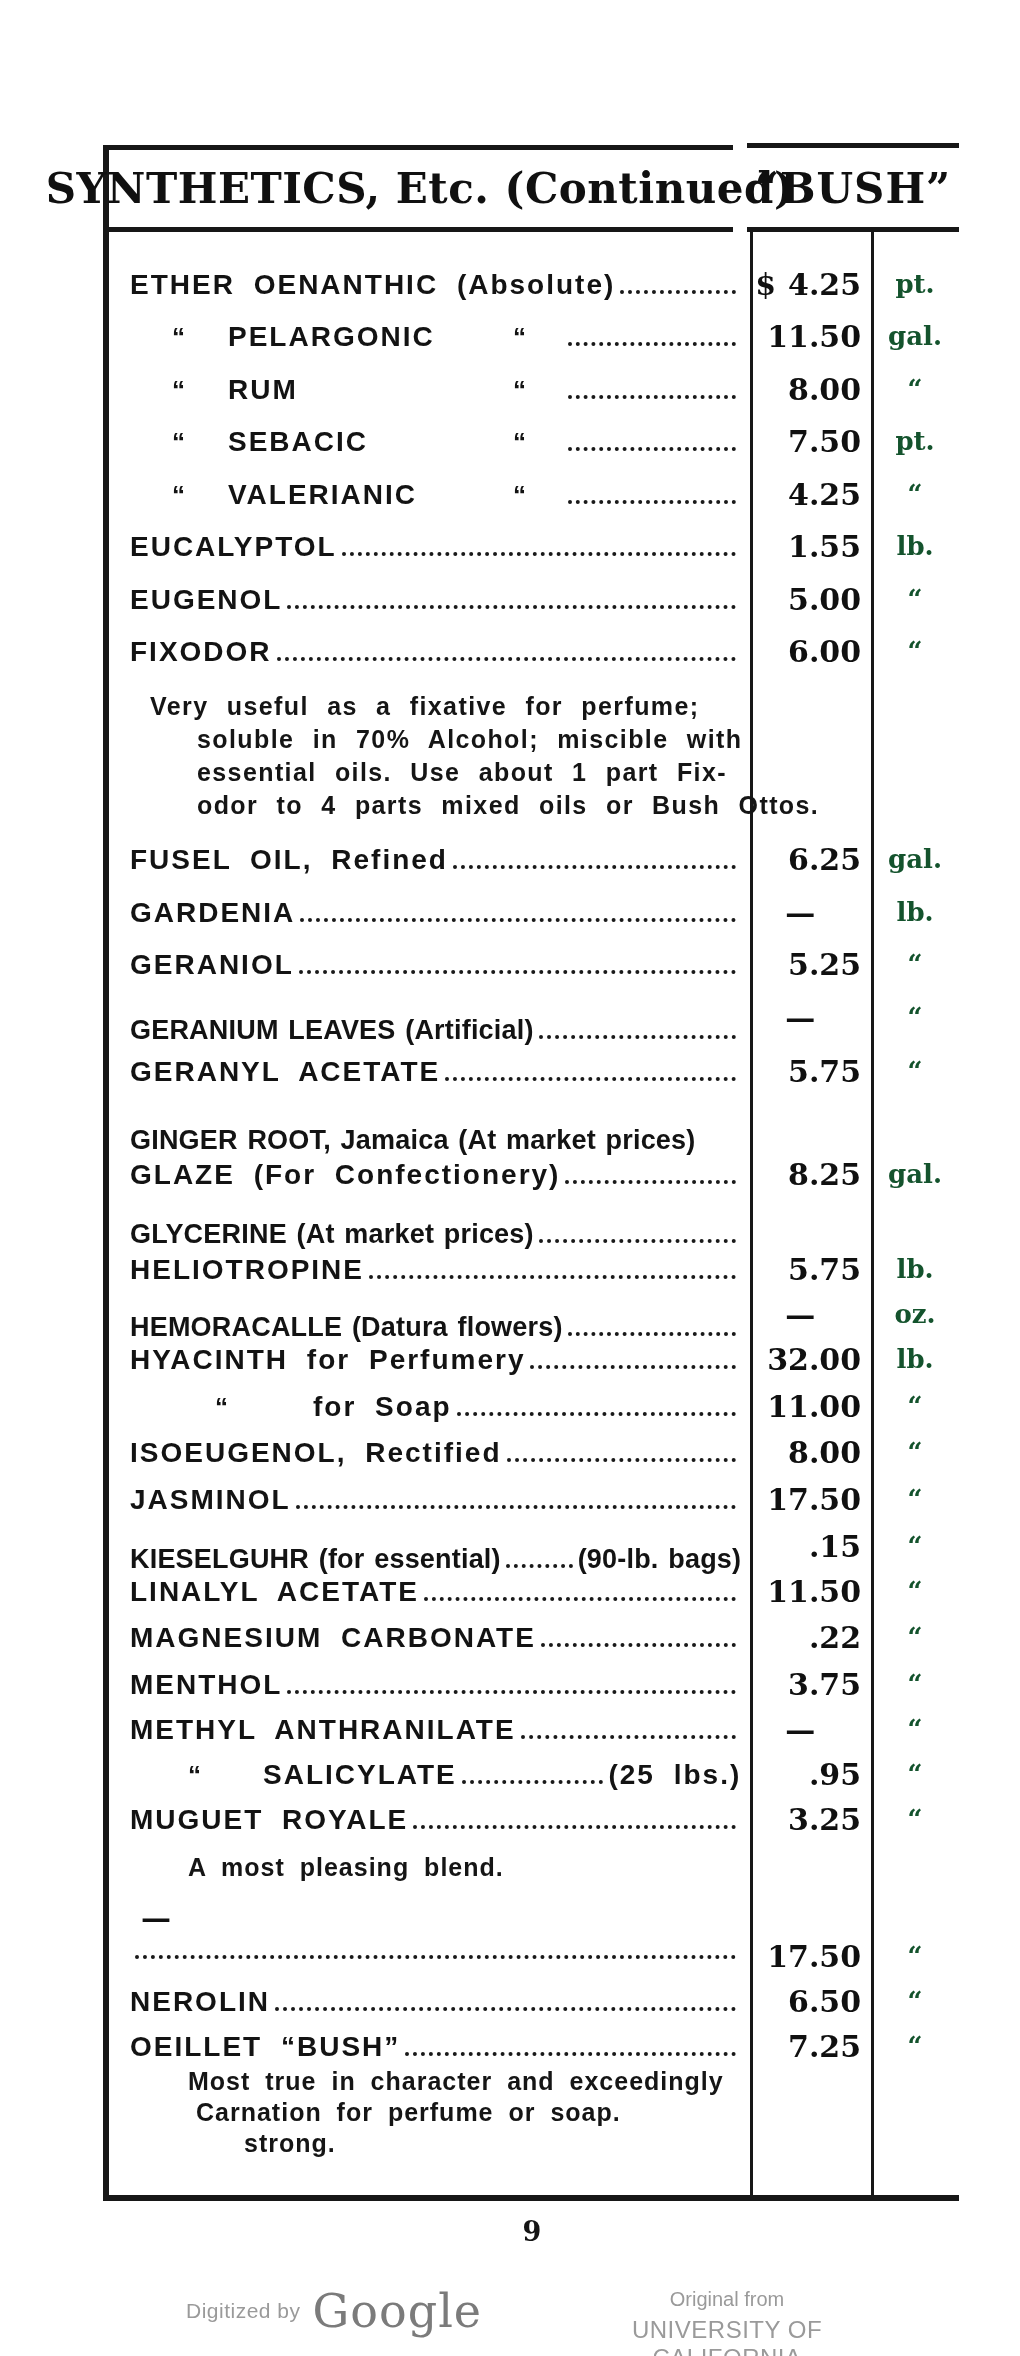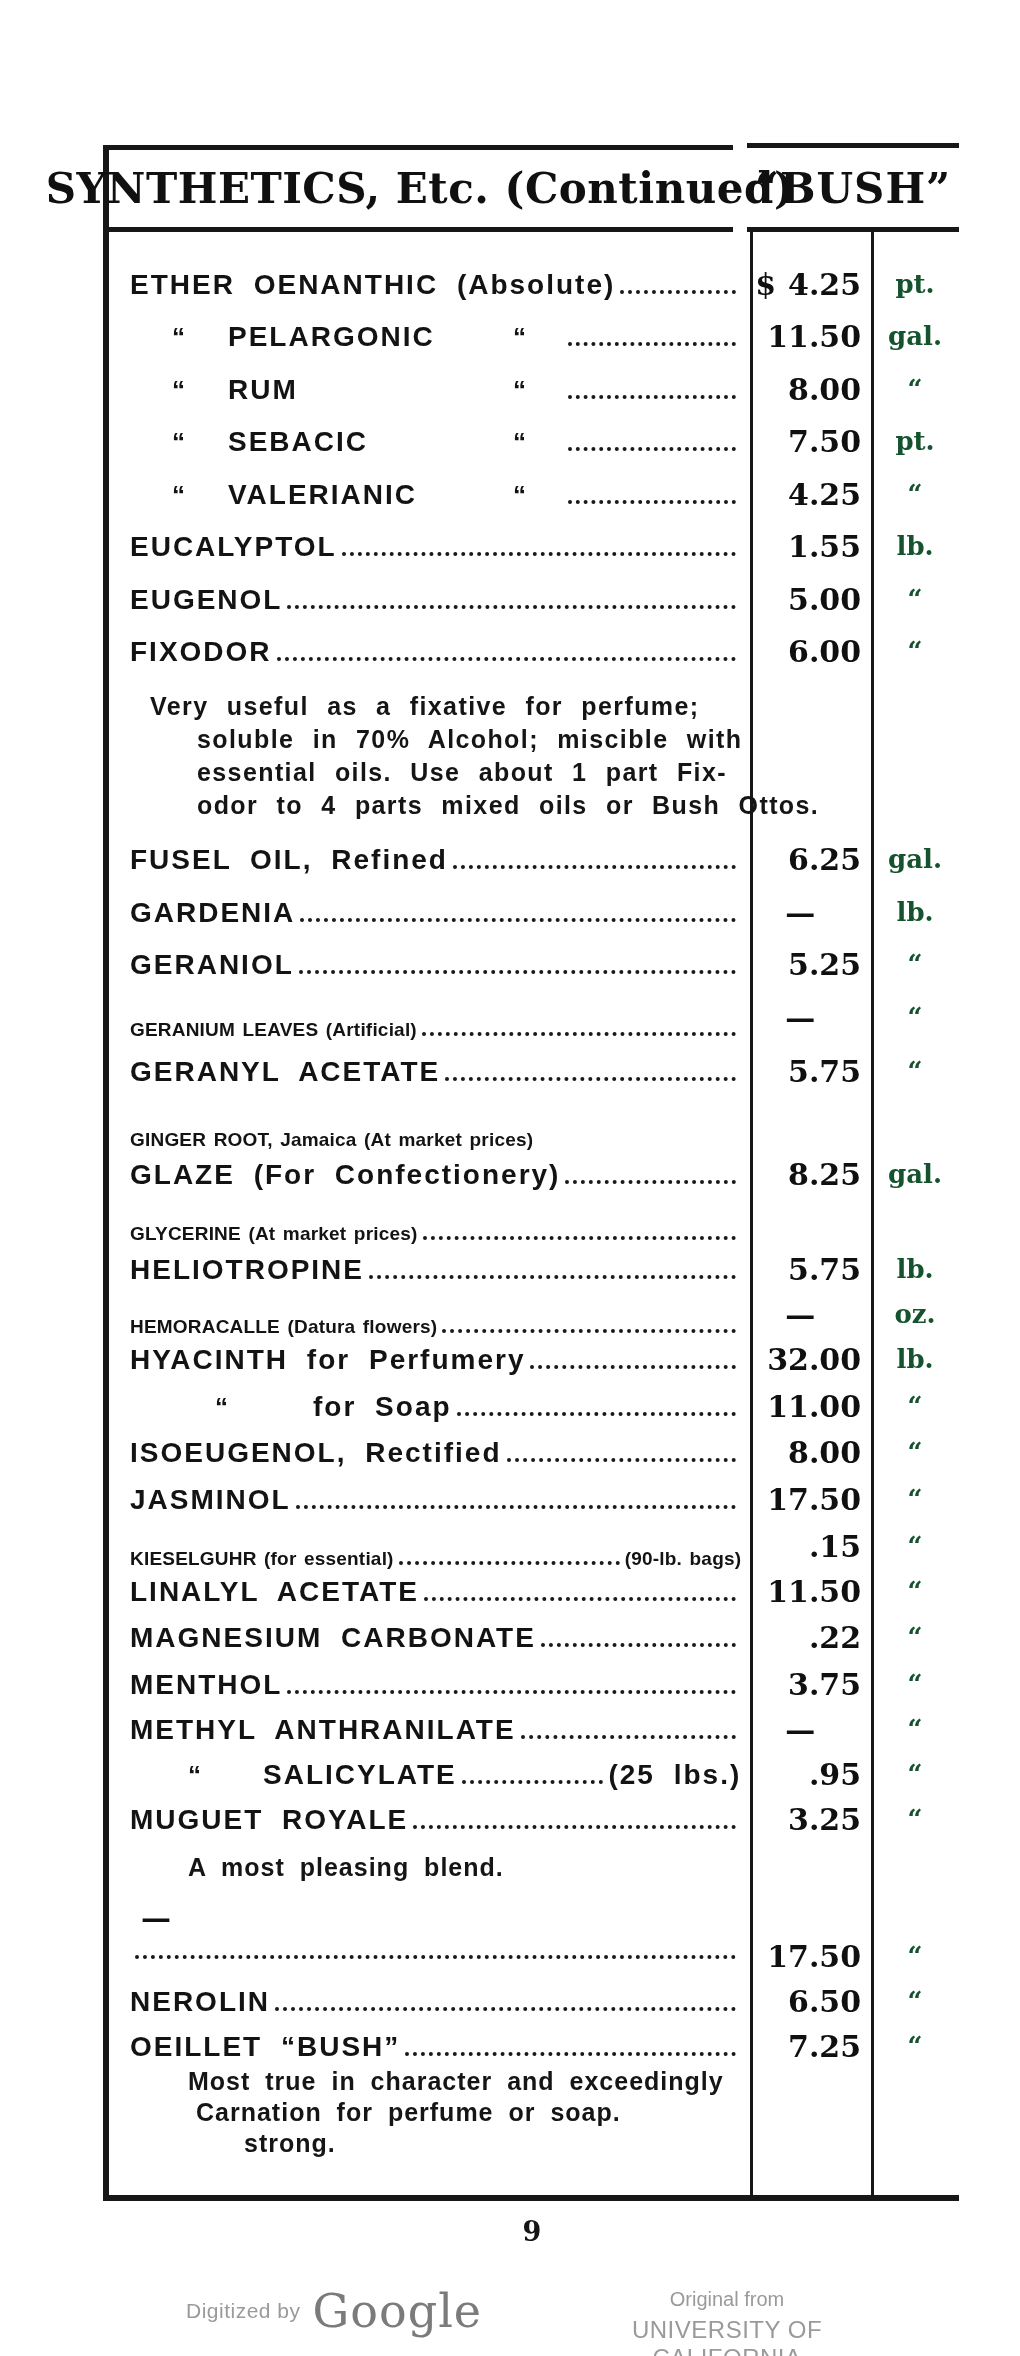--- a/index.html
+++ b/index.html
@@ -32,21 +32,21 @@
     white-space:nowrap;color:#101010;
   }
   
   #tbody{position:absolute;left:0;top:0;width:100%;height:100%;}
   .row{position:absolute;left:105px;width:854px;height:40px;display:flex;align-items:center;}
   .c-name{
     margin-left:25px;width:620px;box-sizing:border-box;padding-right:8px;
     display:flex;align-items:baseline;overflow:hidden;white-space:nowrap;
     font-weight:bold;font-size:28px;letter-spacing:2px;word-spacing:9px;color:#131313;
   }
-  .c-name.tight{font-size:19px;letter-spacing:.2px;word-spacing:2px;margin-top:24px;}
+  .c-name.tight{font-size:27px;letter-spacing:.2px;word-spacing:2px;margin-top:24px;}
   .nm{display:inline-block;}
   .d1,.d2{display:inline-block;font-size:26px;}
   .v-sub .d1{margin-left:42px;width:56px;}
   .v-sub .nm{width:285px;}
   .v-sub .d2{width:50px;}
   .v-soap .d1{margin-left:85px;width:98px;}
   .v-sal  .d1{margin-left:58px;width:75px;}
   .dots{flex:1;height:0;border-bottom:4px dotted #191919;margin:0 5px;min-width:8px;}
   .tail{display:inline-block;}
   .c-price{

